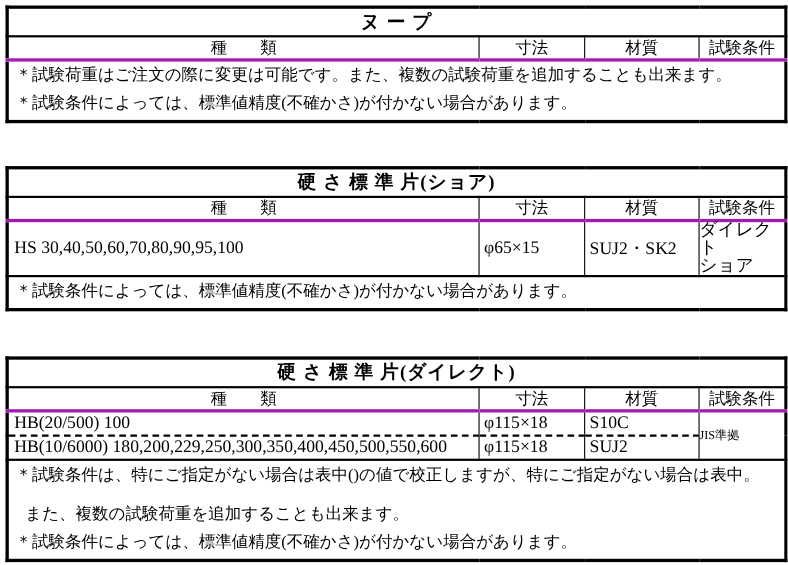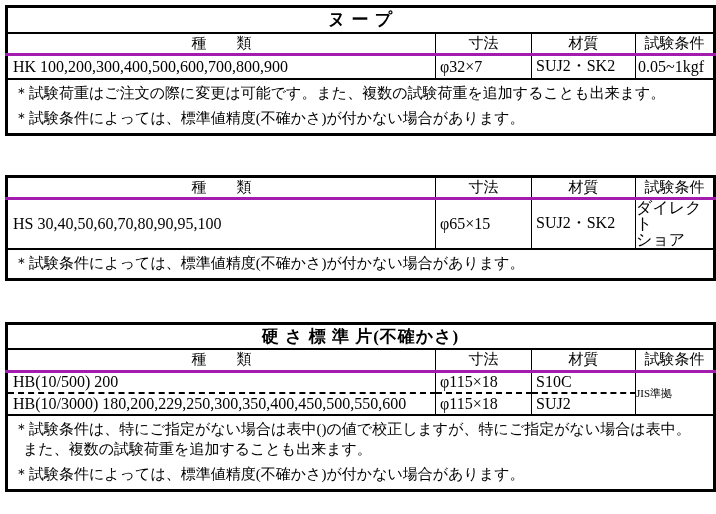--- a/index.html
+++ b/index.html
@@ -46,21 +46,21 @@
     font-size: 14px; line-height: 16px;
   }
   tr.dashed-sep td { border-bottom: 2px dashed #000; }
   td.notes-cell {
     border-top: 2px solid #000;
     padding: 3px 4px 5px 6px;
     font-size: 15px;
   }
   .note { line-height: 20px; }
   .note + .note { margin-top: 5px; }
-  .note.cont { margin-top: 0; padding-left: 9px; }
+  .note.cont { margin-top: 16px; padding-left: 9px; }
 </style>
 </head>
 <body>
 
 <table class="spec">
   <colgroup>
       <col class="c-kind">
       <col class="c-size">
       <col class="c-material">
       <col class="c-cond">
@@ -68,43 +68,40 @@
   <tbody>
       <tr>
     <td colspan="4" class="title-cell">ヌ ー プ</td>
   </tr>
   <tr class="header-row">
     <th>種　　類</th>
     <th>寸法</th>
     <th>材質</th>
     <th>試験条件</th>
   </tr>
-  <tr class="data-row row-std">
-    <td class="kind-cell">HK 100,200,300,400,500,600,700,800,900</td>
-    <td class="num-cell">φ32×7</td>
-    <td class="num-cell">SUJ2・SK2</td>
-    <td class="cond-left">0.05~1kgf</td>
-  </tr>
   <tr>
     <td colspan="4" class="notes-cell">
       <div class="note">＊試験荷重はご注文の際に変更は可能です。また、複数の試験荷重を追加することも出来ます。</div>
       <div class="note">＊試験条件によっては、標準値精度(不確かさ)が付かない場合があります。</div>
     </td>
   </tr>
 </tbody>
   </table>
 
 <table class="spec gap1">
   <colgroup>
       <col class="c-kind">
       <col class="c-size">
       <col class="c-material">
       <col class="c-cond">
     </colgroup>
   <tbody>
+      <tr>
+    <td colspan="4" class="title-cell">硬 さ 標 準 片(ショア)</td>
+  </tr>
   <tr class="header-row">
     <th>種　　類</th>
     <th>寸法</th>
     <th>材質</th>
     <th>試験条件</th>
   </tr>
   <tr class="data-row row-tall">
     <td class="kind-cell">HS  30,40,50,60,70,80,90,95,100</td>
     <td class="num-cell">φ65×15</td>
     <td class="num-cell">SUJ2・SK2</td>
@@ -121,36 +118,36 @@
 
 <table class="spec gap2">
   <colgroup>
       <col class="c-kind">
       <col class="c-size">
       <col class="c-material">
       <col class="c-cond">
     </colgroup>
   <tbody>
       <tr>
-    <td colspan="4" class="title-cell">硬 さ 標 準 片(不確かさ)</td>
+    <td colspan="4" class="title-cell">硬 さ 標 準 片(ダイレクト)</td>
   </tr>
   <tr class="header-row">
     <th>種　　類</th>
     <th>寸法</th>
     <th>材質</th>
     <th>試験条件</th>
   </tr>
   <tr class="data-row row-b dashed-sep">
-    <td class="kind-cell">HB(10/500)  200</td>
+    <td class="kind-cell">HB(20/500)  100</td>
     <td class="num-cell">φ115×18</td>
     <td class="num-cell">S10C</td>
     <td class="cond-center" rowspan="2" style="font-size:11px;">JIS準拠</td>
   </tr>
   <tr class="data-row row-b">
-    <td class="kind-cell">HB(10/3000) 180,200,229,250,300,350,400,450,500,550,600</td>
+    <td class="kind-cell">HB(10/6000) 180,200,229,250,300,350,400,450,500,550,600</td>
     <td class="num-cell">φ115×18</td>
     <td class="num-cell">SUJ2</td>
   </tr>
   <tr>
     <td colspan="4" class="notes-cell">
       <div class="note">＊試験条件は、特にご指定がない場合は表中()の値で校正しますが、特にご指定がない場合は表中。</div>
       <div class="note cont">また、複数の試験荷重を追加することも出来ます。</div>
       <div class="note">＊試験条件によっては、標準値精度(不確かさ)が付かない場合があります。</div>
     </td>
   </tr>

